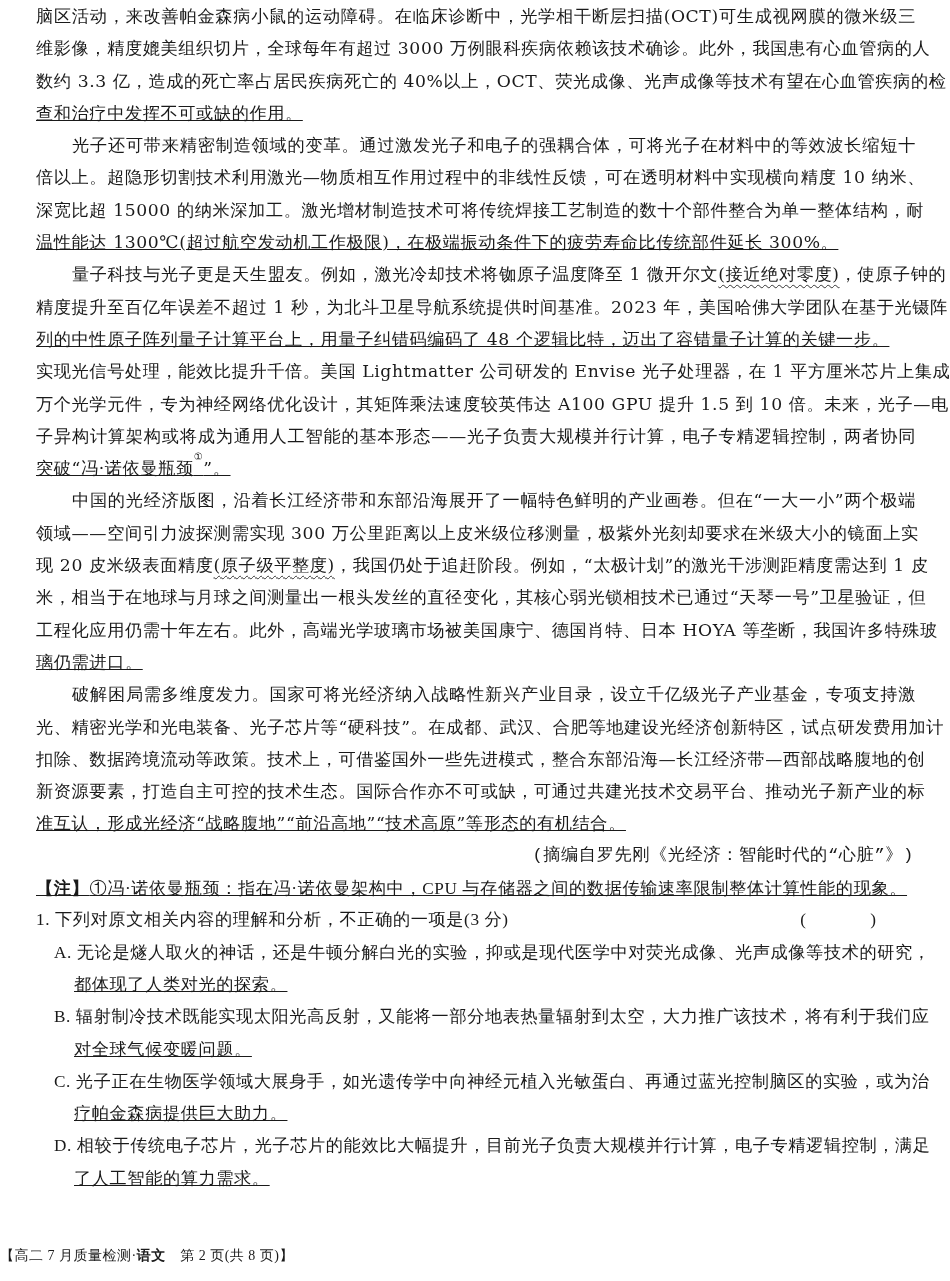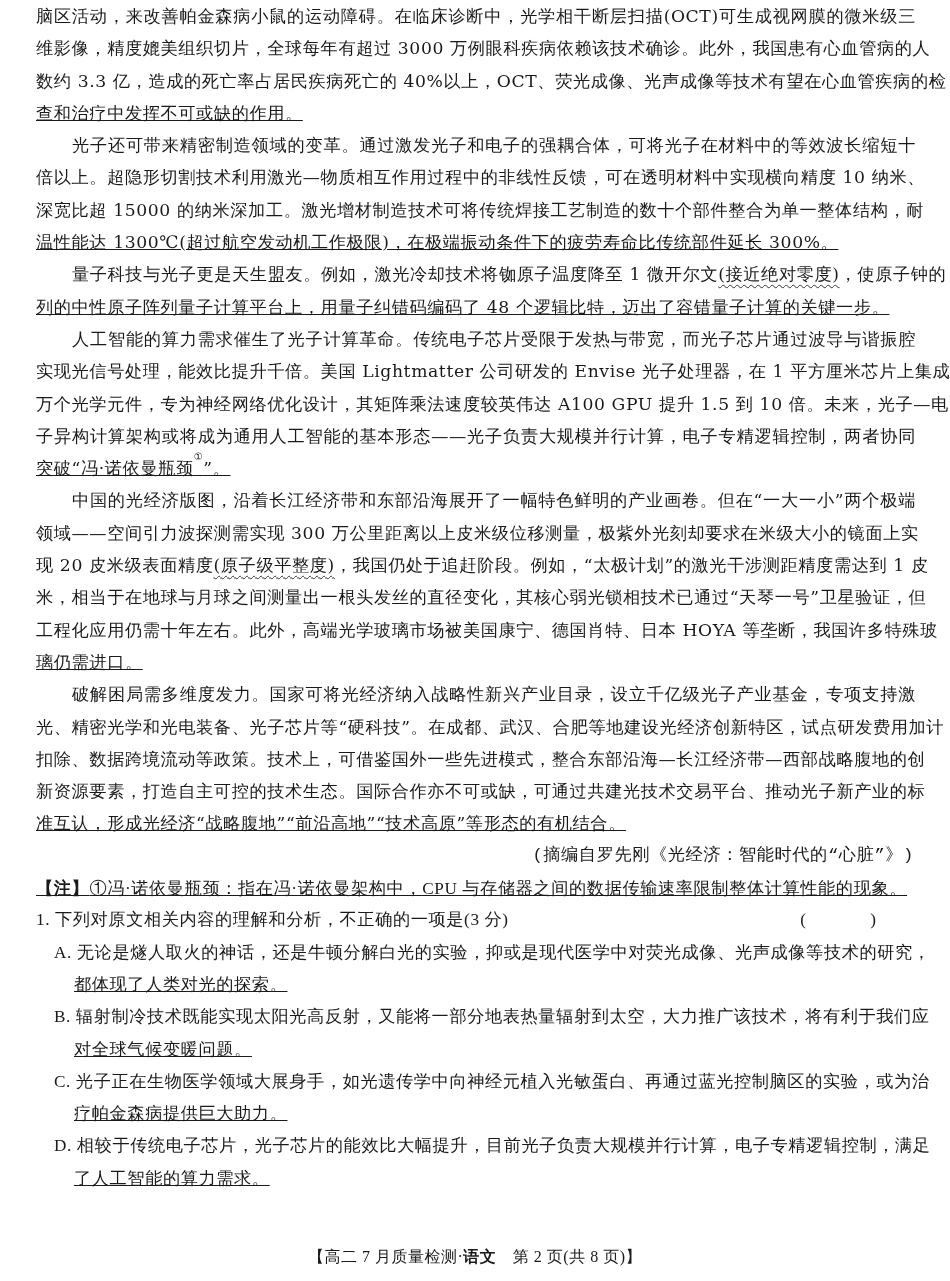--- a/index.html
+++ b/index.html
@@ -71,22 +71,21 @@
       padding-left: 18px;
     }
     .opt-cont {
       padding-left: 38px;
     }
     .footer {
       position: absolute;
       left: 0;
       width: 950px;
       top: 1247px;
-      text-align: center;
-      font-size: 16px;
+      font-size: 14px;
       font-family: "Liberation Serif", "DejaVu Serif", serif;
       letter-spacing: 0.5px;
     }
     .footer b {
       font-family: "DejaVu Sans", sans-serif;
       font-weight: bold;
     }
     sup {
       font-size: 10px;
       vertical-align: top;
@@ -107,25 +106,25 @@
 
   <div>
     <div class="line indent">光子还可带来精密制造领域的变革。通过激发光子和电子的强耦合体，可将光子在材料中的等效波长缩短十</div>
     <div class="line">倍以上。超隐形切割技术利用激光—物质相互作用过程中的非线性反馈，可在透明材料中实现横向精度 10 纳米、</div>
     <div class="line">深宽比超 15000 的纳米深加工。激光增材制造技术可将传统焊接工艺制造的数十个部件整合为单一整体结构，耐</div>
     <div class="line last">温性能达 1300℃(超过航空发动机工作极限)，在极端振动条件下的疲劳寿命比传统部件延长 300%。</div>
   </div>
 
   <div>
     <div class="line indent">量子科技与光子更是天生盟友。例如，激光冷却技术将铷原子温度降至 1 微开尔文<span class="wavy">(接近绝对零度)</span>，使原子钟的</div>
+    <div class="line">精度提升至百亿年误差不超过 1 秒，为北斗卫星导航系统提供时间基准。2023 年，美国哈佛大学团队在基于光镊阵</div>
     <div class="line last">列的中性原子阵列量子计算平台上，用量子纠错码编码了 48 个逻辑比特，迈出了容错量子计算的关键一步。</div>
   </div>
 
   <div>
-    <div class="line indent">人工智能的算力需求催生了光子计算革命。传统电子芯片受限于发热与带宽，而光子芯片通过波导与谐振腔</div>
     <div class="line">实现光信号处理，能效比提升千倍。美国 Lightmatter 公司研发的 Envise 光子处理器，在 1 平方厘米芯片上集成 2000</div>
     <div class="line">万个光学元件，专为神经网络优化设计，其矩阵乘法速度较英伟达 A100 GPU 提升 1.5 到 10 倍。未来，光子—电</div>
     <div class="line">子异构计算架构或将成为通用人工智能的基本形态——光子负责大规模并行计算，电子专精逻辑控制，两者协同</div>
     <div class="line last">突破“冯·诺依曼瓶颈<sup>①</sup>”。</div>
   </div>
 
   <div>
     <div class="line indent">中国的光经济版图，沿着长江经济带和东部沿海展开了一幅特色鲜明的产业画卷。但在“一大一小”两个极端</div>
     <div class="line">领域——空间引力波探测需实现 300 万公里距离以上皮米级位移测量，极紫外光刻却要求在米级大小的镜面上实</div>
     <div class="line">现 20 皮米级表面精度<span class="wavy">(原子级平整度)</span>，我国仍处于追赶阶段。例如，“太极计划”的激光干涉测距精度需达到 1 皮</div>

